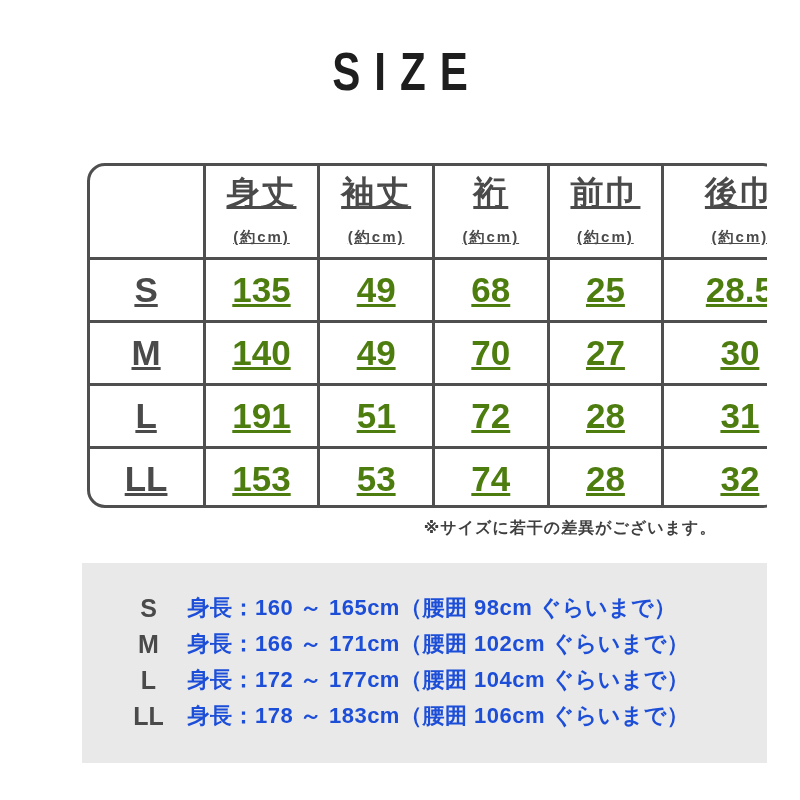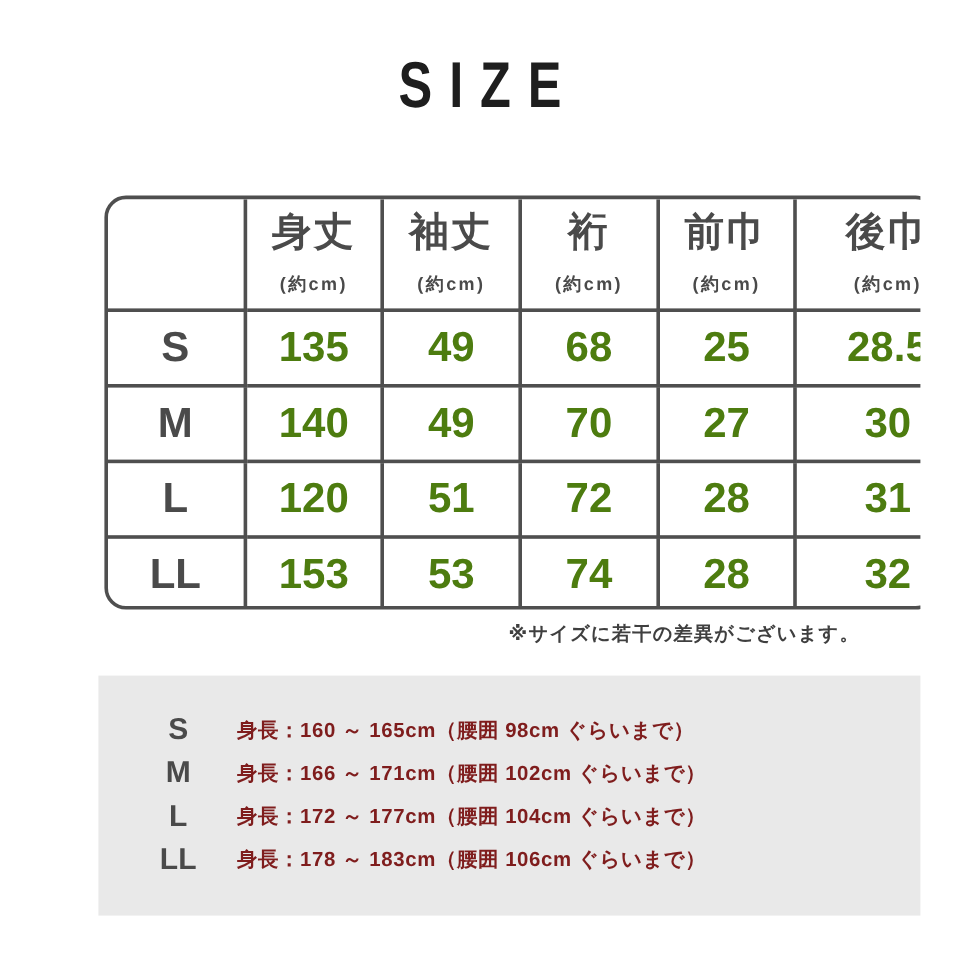--- a/index.html
+++ b/index.html
@@ -65,20 +65,21 @@
     height: 100%;
     border-collapse: collapse;
     table-layout: fixed;
   }
   .size-table th, .size-table td {
     border-right: 3px solid #4f4f4f;
     border-bottom: 3px solid #4f4f4f;
     text-align: center;
     vertical-align: middle;
     padding: 0;
+    text-decoration: underline;
   }
   .size-table th:last-child, .size-table td:last-child { border-right: none; padding-left: 38px; }
   .size-table tr:last-child td { border-bottom: none; }
   .size-table thead tr { height: 92px; }
   .size-table tbody tr { height: 63px; }
 
   .col-head-main {
     display: block;
     font-size: 33px;
     font-weight: bold;
@@ -135,24 +136,24 @@
   .guide-size {
     width: 58px;
     margin-left: 38px;
     text-align: center;
     font-size: 25px;
     font-weight: bold;
     color: #4a4a4a;
     flex: 0 0 auto;
   }
   .guide-text {
-    margin-left: 20px;
-    font-size: 17px;
-    font-weight: bold;
-    color: #7f1d1d;
+    margin-left: 10px;
+    font-size: 22px;
+    font-weight: bold;
+    color: #1d4ed8;
     letter-spacing: 0.5px;
     white-space: nowrap;
   }
 </style>
 </head>
 <body>
 
 <div class="canvas">
 
   <div class="page-title">
@@ -199,21 +200,21 @@
         <tr>
           <td class="size-cell">M</td>
           <td class="value-cell">140</td>
           <td class="value-cell">49</td>
           <td class="value-cell">70</td>
           <td class="value-cell">27</td>
           <td class="value-cell">30</td>
         </tr>
         <tr>
           <td class="size-cell">L</td>
-          <td class="value-cell">120</td>
+          <td class="value-cell">191</td>
           <td class="value-cell">51</td>
           <td class="value-cell">72</td>
           <td class="value-cell">28</td>
           <td class="value-cell">31</td>
         </tr>
         <tr>
           <td class="size-cell">LL</td>
           <td class="value-cell">153</td>
           <td class="value-cell">53</td>
           <td class="value-cell">74</td>

